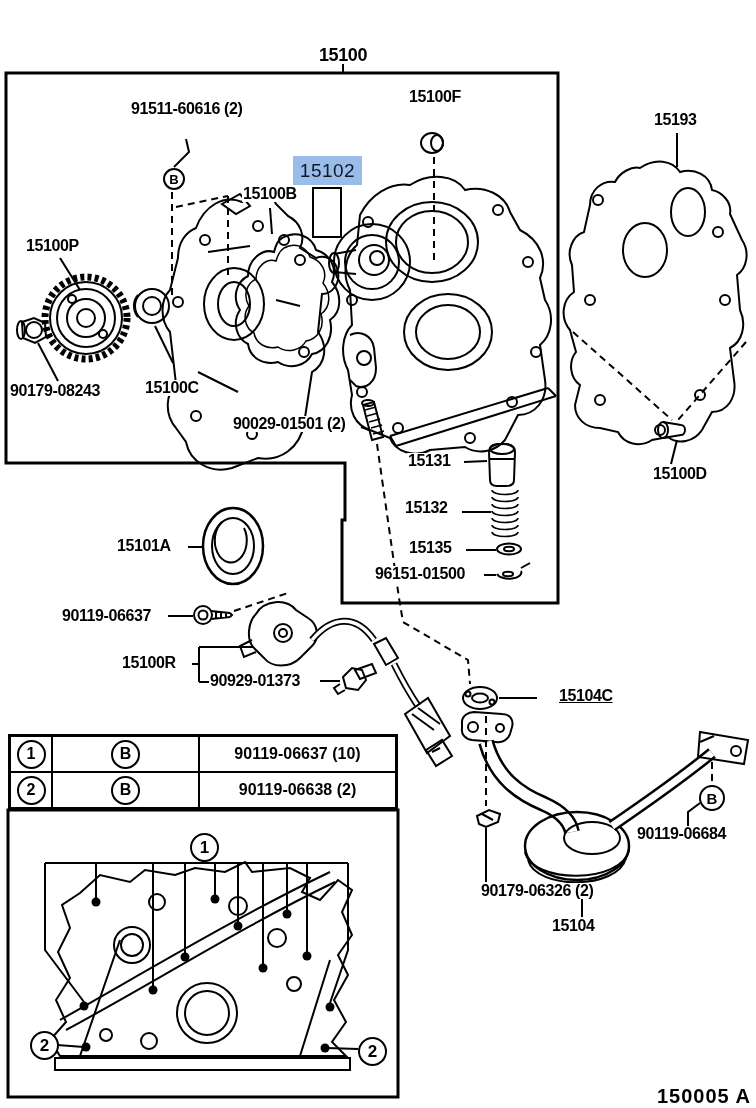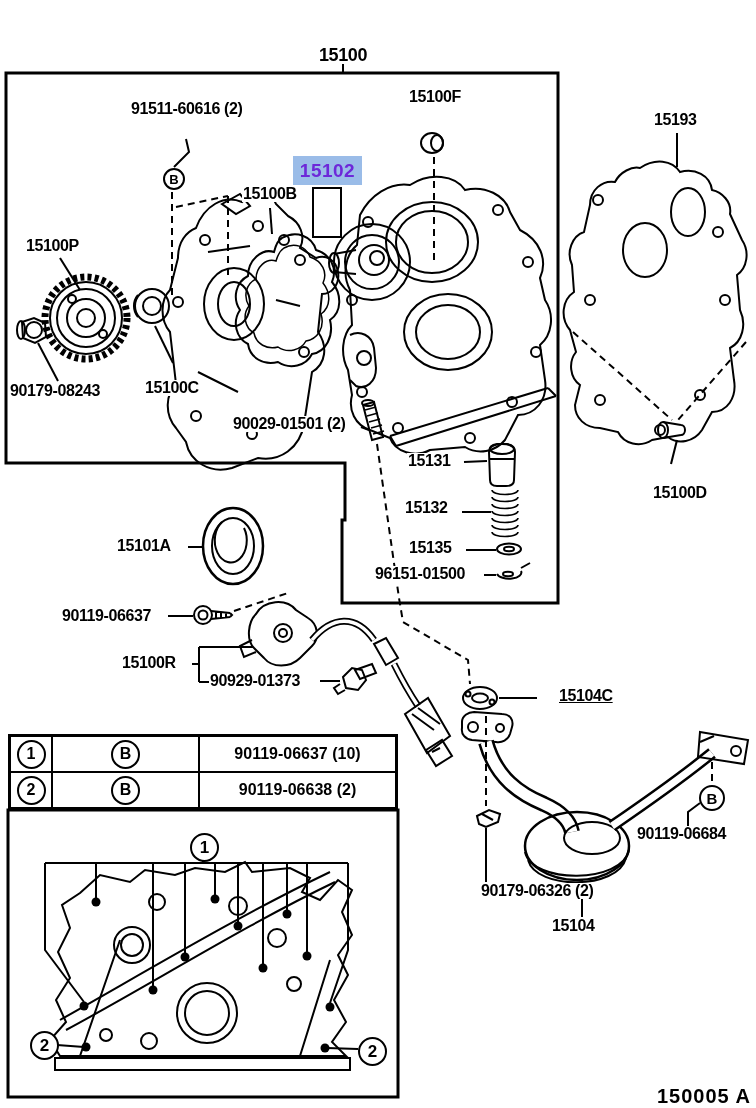--- a/index.html
+++ b/index.html
@@ -2,21 +2,21 @@
 <html><head>
 <meta charset="utf-8">
 <style>
   html,body{margin:0;padding:0;background:#fff;}
   body{width:756px;height:1108px;position:relative;overflow:hidden;
        font-family:"Liberation Sans","DejaVu Sans",sans-serif;color:#000;}
   #art{position:absolute;left:0;top:0;z-index:1;}
   .lbl{position:absolute;z-index:3;font-weight:bold;font-size:16px;line-height:1;
        letter-spacing:-0.4px;white-space:nowrap;background:#fff;padding:0 1px;}
   .lbl.nobg{background:transparent;}
-  .hl{position:absolute;z-index:3;background:#9abce8;color:#6d28d9;font-weight:bold;
+  .hl{position:absolute;z-index:3;background:#9abce8;color:#0f172a;font-weight:normal;
       font-size:19px;letter-spacing:0.5px;display:flex;align-items:center;justify-content:center;}
   .circ{position:absolute;z-index:3;border:2px solid #000;border-radius:50%;background:#fff;
         display:flex;align-items:center;justify-content:center;font-weight:bold;}
   .circ.small{width:18px;height:18px;font-size:13px;}
   .circ.med{width:22px;height:22px;font-size:15px;}
   .circ.big{width:25px;height:25px;font-size:17px;}
   #ftable{position:absolute;left:8px;top:734px;width:390px;height:76px;z-index:3;
           border:3px solid #000;border-collapse:collapse;background:#fff;}
   #ftable td{border:2px solid #000;text-align:center;vertical-align:middle;
              font-weight:bold;font-size:16px;padding:0;}
@@ -313,21 +313,21 @@
 <div class="lbl nobg" style="left:318px;top:46px;font-size:18px;">15100</div>
 <div class="lbl" style="left:130px;top:101px;">91511-60616 (2)</div>
 <div class="lbl" style="left:408px;top:89px;">15100F</div>
 <div class="lbl" style="left:653px;top:112px;">15193</div>
 <div class="lbl" style="left:242px;top:186px;">15100B</div>
 <div class="hl" style="left:293px;top:156px;width:69px;height:29px;">15102</div>
 <div class="lbl" style="left:25px;top:238px;">15100P</div>
 <div class="lbl" style="left:9px;top:383px;">90179-08243</div>
 <div class="lbl" style="left:144px;top:348px;margin-top:32px;">15100C</div>
 <div class="lbl" style="left:232px;top:416px;">90029-01501 (2)</div>
-<div class="lbl" style="left:652px;top:466px;margin-top:19px;">15100D</div>
+<div class="lbl" style="left:652px;top:466px;">15100D</div>
 <div class="lbl" style="left:407px;top:453px;text-align:center;">15131</div>
 <div class="lbl" style="left:404px;top:500px;text-align:center;">15132</div>
 <div class="lbl" style="left:408px;top:540px;">15135</div>
 <div class="lbl" style="left:374px;top:566px;">96151-01500</div>
 <div class="lbl" style="left:116px;top:538px;">15101A</div>
 <div class="lbl" style="left:61px;top:608px;">90119-06637</div>
 <div class="lbl" style="left:121px;top:655px;">15100R</div>
 <div class="lbl" style="left:209px;top:673px;">90929-01373</div>
 <div class="lbl" style="left:558px;top:688px;text-decoration:underline;">15104C</div>
 <div class="lbl" style="left:636px;top:826px;">90119-06684</div>

